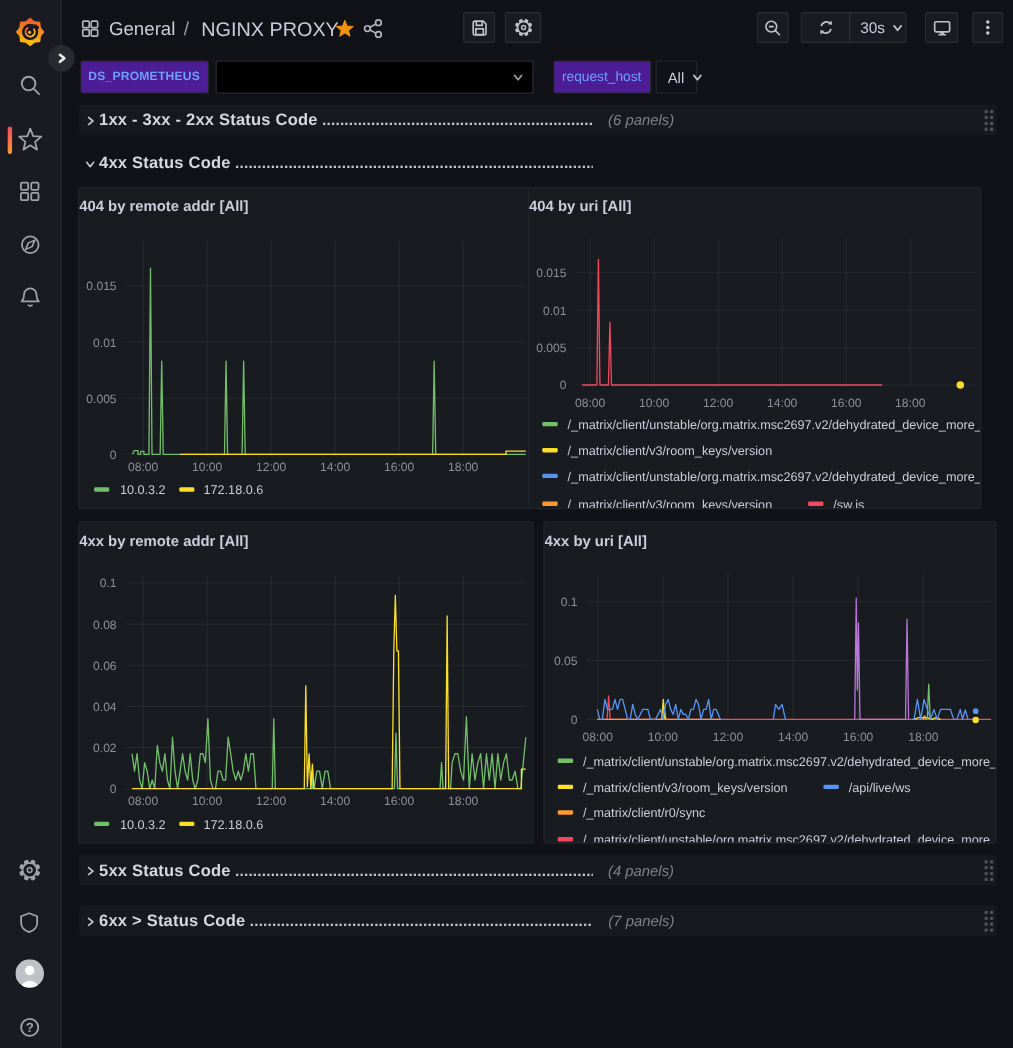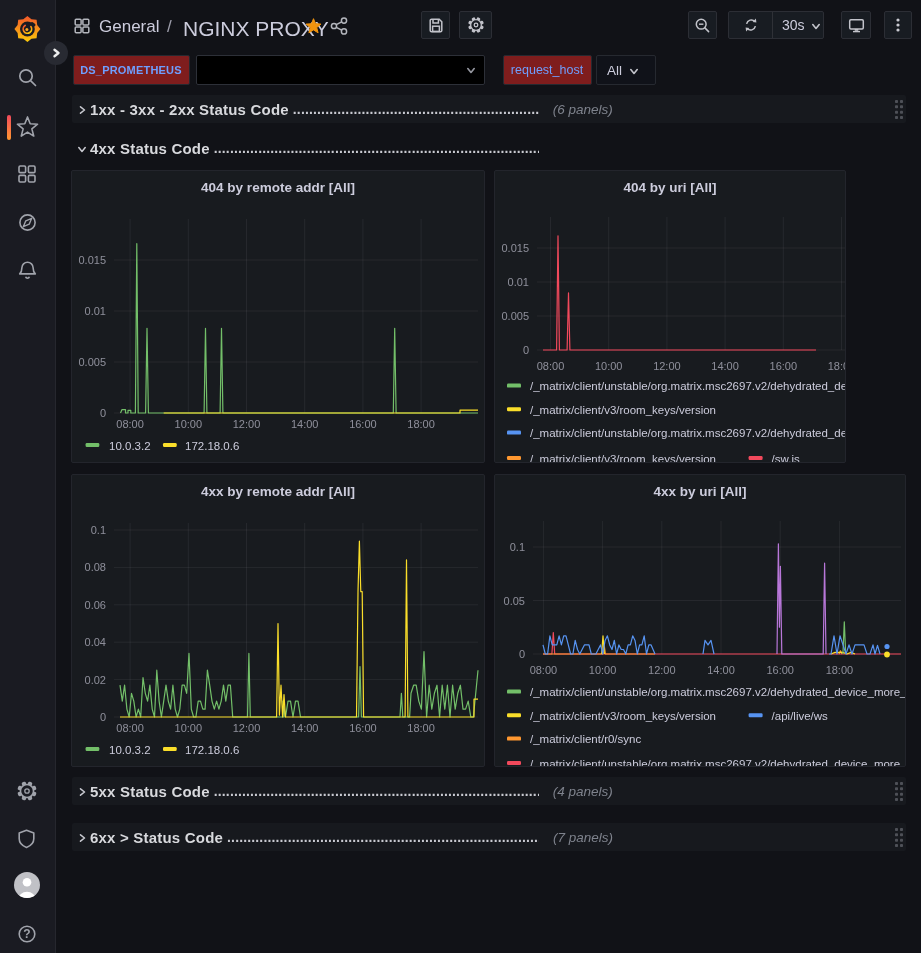--- a/index.html
+++ b/index.html
@@ -3,29 +3,29 @@
 * { margin:0; padding:0; box-sizing:border-box; }
 body { width:921px; height:953px; background:#111217; font-family:"Liberation Sans", sans-serif; overflow:hidden; position:relative; }
 .side { position:absolute; left:0; top:0; width:56px; height:953px; background:#1a1b22; border-right:1px solid #26272e; z-index:5; }
 .slogo { position:absolute; left:14px; top:15px; }
 .sic { position:absolute; left:16px; }
 .sactive { position:absolute; left:7px; top:115px; width:4px; height:25px; border-radius:2px; background:linear-gradient(#f2495c,#ff9830); }
 .expander { position:absolute; left:44px; top:41px; width:24px; height:24px; border-radius:50%; background:#282a32; z-index:9; display:flex;align-items:center;justify-content:center; }
 .nav { position:absolute; left:0; top:0; width:844px; height:52px; }
 .nbtn { position:absolute; top:11px; height:28px; background:#181c22; border:1px solid #2c2e35; border-radius:2px; display:flex; align-items:center; justify-content:center; }
 .sub { position:absolute; left:0; top:0; width:921px; height:44px; }
-.lab { position:absolute; top:55px; height:30px; background:#7f1d1d; border:1px solid #262930; border-radius:2px; display:flex; align-items:center; justify-content:center; }
+.lab { position:absolute; top:55px; height:30px; background:#4c1d95; border:1px solid #262930; border-radius:2px; display:flex; align-items:center; justify-content:center; }
 .blackdd { position:absolute; top:55px; height:30px; background:#000; border:1px solid #2d3038; border-radius:2px; display:flex; align-items:center; justify-content:flex-end; padding-right:8px; }
 .row { position:absolute; left:72px; width:834px; height:28px; color:#d8d9dd; display:flex; align-items:center; }
 .rchev { width:18px; display:flex; justify-content:center; }
 .rtitle { font-size:15px; font-weight:bold; letter-spacing:0.2px; white-space:nowrap; }
 .rdots { font-size:14px; font-weight:bold; letter-spacing:0.15px; overflow:hidden; white-space:nowrap; display:inline-block; height:19px; line-height:19px; margin-left:4px; color:#c8c9d0; }
 .rcount { font-size:13.5px; font-style:italic; color:#7e828c; margin-left:14px; white-space:nowrap; }
 .panel { position:absolute; background:#181b1f; border:1px solid #23252c; border-radius:2px; overflow:hidden; }
-.ptitle { position:absolute; top:9px; left:0; right:0; text-align:center; font-size:13.5px; font-weight:bold; color:#ccccdc; }
+.ptitle { position:absolute; top:9px; left:0; right:0; text-align:left; font-size:13.5px; font-weight:bold; color:#ccccdc; }
 .panel svg { position:absolute; left:0; top:0; }
 text { font-family:"Liberation Sans", sans-serif; }
 </style></head><body>
 <div class="side">
 <div class="slogo"><svg width="27" height="28" viewBox="0 0 27 28" style="">
         <defs>
           <linearGradient id="glg" x1="0" y1="0" x2="0" y2="1">
       <stop offset="0" stop-color="#f2572b"></stop>
             <stop offset="1" stop-color="#fbca0a"></stop>
           </linearGradient>
@@ -99,21 +99,21 @@
 
 <div class="nav">
   <div style="position:absolute;left:73px;top:17px"><svg width="18" height="18" viewBox="0 0 18 18" style="">
         <rect x="2.2" y="2.2" width="5.9" height="5.9" rx="1" fill="none" stroke="#b4b6bd" stroke-width="1.5"></rect>
         <rect x="9.9" y="2.2" width="5.9" height="5.9" rx="1" fill="none" stroke="#b4b6bd" stroke-width="1.5"></rect>
         <rect x="2.2" y="9.9" width="5.9" height="5.9" rx="1" fill="none" stroke="#b4b6bd" stroke-width="1.5"></rect>
         <rect x="9.9" y="9.9" width="5.9" height="5.9" rx="1" fill="none" stroke="#b4b6bd" stroke-width="1.5"></rect>
       </svg></div>
   <span style="position:absolute;left:99px;top:17px;font-size:17px;color:#ccccdc">General</span>
   <span style="position:absolute;left:167px;top:17px;font-size:17px;color:rgba(204,204,220,0.75)">/</span>
-  <span style="position:absolute;left:183px;top:17px;font-size:21px;color:#ccccdc">NGINX PROXY</span>
+  <span style="position:absolute;left:183px;top:17px;font-size:18px;color:#ccccdc">NGINX PROXY</span>
   <div style="position:absolute;left:305px;top:18px"><svg width="17" height="17" viewBox="0 0 17 17" style="">
         <polygon points="8.50,0.68 10.50,5.75 15.94,6.08 11.73,9.55 13.10,14.83 8.50,11.90 3.90,14.83 5.27,9.55 1.06,6.08 6.50,5.75" fill="#f0930e" stroke="#f0930e" stroke-width="1" stroke-linejoin="round"></polygon>
       </svg></div>
   <div style="position:absolute;left:330px;top:17px"><svg width="18" height="18" viewBox="0 0 18 18" style="">
         <circle cx="4" cy="9" r="2.6" fill="none" stroke="#b4b6bd" stroke-width="1.5"></circle>
         <circle cx="14" cy="3.6" r="2.6" fill="none" stroke="#b4b6bd" stroke-width="1.5"></circle>
         <circle cx="14" cy="14.4" r="2.6" fill="none" stroke="#b4b6bd" stroke-width="1.5"></circle>
         <line x1="6.3" y1="7.7" x2="11.7" y2="4.9" stroke="#b4b6bd" stroke-width="1.5"></line>
         <line x1="6.3" y1="10.3" x2="11.7" y2="13.1" stroke="#b4b6bd" stroke-width="1.5"></line>
       </svg></div>
@@ -181,21 +181,21 @@
       <span style="color:#6f9fff;font-weight:bold;font-size:11px;letter-spacing:0.2px">DS_PROMETHEUS</span>
     </div>
   <div class="blackdd" style="left:196px;width:289px">
       <svg width="10" height="10" viewBox="0 0 10 10" style="">
         <path d="M1.8 3.5 L5 7.5 L8.2 3.5" fill="none" stroke="#9597a0" stroke-width="1.6" stroke-linecap="round" stroke-linejoin="round"></path>
       </svg>
     </div>
   <div class="lab" style="left:502.5px;width:89px">
       <span style="color:#6f9fff;font-weight:400;font-size:12.5px">request_host</span>
     </div>
-  <div class="lab" style="left:596px;width:60px;background:#101219;justify-content:flex-start;padding-left:10px">
+  <div class="lab" style="left:596px;width:38px;background:#101219;justify-content:flex-start;padding-left:10px">
       <span style="font-size:13.5px;color:#ccccdc">All</span>
       <span style="margin-left:7px"><svg width="9" height="9" viewBox="0 0 9 9" style="">
           <path d="M1.8 3.5 L5 7.5 L8.2 3.5" fill="none" stroke="#c2c3ca" stroke-width="1.6" stroke-linecap="round" stroke-linejoin="round"></path>
         </svg></span>
     </div>
 </div>
 <div class="row" style="top:95px;background:#17191e;border-radius:2px;">
 <span class="rchev">
       <svg width="9" height="9" viewBox="0 0 9 9" style="">
         <path d="M3.5 1.8 L7.5 5 L3.5 8.2" fill="none" stroke="#c9cad1" stroke-width="1.5" stroke-linecap="round" stroke-linejoin="round"></path>
@@ -288,21 +288,21 @@
       <text x="290.9" y="257" font-size="11" fill="rgba(204,204,220,0.65)" text-anchor="middle">16:00</text>
       <text x="349.1" y="257" font-size="11" fill="rgba(204,204,220,0.65)" text-anchor="middle">18:00</text>
       <path d="M48.5 242.0L50.0 238.6L53.5 238.6L53.5 242.0L56.0 242.0L56.0 239.4L58.8 239.4L58.8 242.0L63.4 242.0L64.8 72.7L66.2 242.0L73.6 242.0L75.0 157.3L76.4 242.0L132.1 242.0L133.5 157.3L134.9 242.0L148.1 242.0L149.5 157.3L150.9 242.0L321.3 242.0L322.7 157.3L324.1 242.0L406.0 242.0" fill="none" stroke="#73bf69" stroke-width="1.2" stroke-linejoin="round"></path>
       <path d="M91.7 242.0L388.0 242.0L388.0 239.1L406.0 239.1" fill="none" stroke="#fade2a" stroke-width="1.2" stroke-linejoin="round"></path>
       <rect x="13.6" y="272" width="13.7" height="4" rx="1.2" fill="#73bf69"></rect>
       <text x="37" y="278.5" font-size="11.5" fill="#ccccdc">10.0.3.2</text>
       <rect x="91" y="272" width="13.7" height="4" rx="1.2" fill="#fade2a"></rect>
       <text x="113" y="278.5" font-size="11.5" fill="#ccccdc">172.18.0.6</text>
     </svg>
   </div>
-<div class="panel" style="left:494px;top:170px;width:352px;height:293px">
+<div class="panel" style="left:480px;top:170px;width:412px;height:293px">
 <div class="ptitle">404 by uri [All]</div>
     <svg width="410" height="291" viewBox="0 0 410 291" style="">
       <line x1="42" y1="77" x2="406" y2="77" stroke="rgba(204,204,220,0.08)" stroke-width="1"></line>
       <line x1="42" y1="111" x2="406" y2="111" stroke="rgba(204,204,220,0.08)" stroke-width="1"></line>
       <line x1="42" y1="145" x2="406" y2="145" stroke="rgba(204,204,220,0.08)" stroke-width="1"></line>
       <line x1="42" y1="179" x2="406" y2="179" stroke="rgba(204,204,220,0.08)" stroke-width="1"></line>
       <line x1="55.5" y1="46" x2="55.5" y2="179" stroke="rgba(204,204,220,0.08)" stroke-width="1"></line>
       <line x1="113.7" y1="46" x2="113.7" y2="179" stroke="rgba(204,204,220,0.08)" stroke-width="1"></line>
       <line x1="171.9" y1="46" x2="171.9" y2="179" stroke="rgba(204,204,220,0.08)" stroke-width="1"></line>
       <line x1="230.1" y1="46" x2="230.1" y2="179" stroke="rgba(204,204,220,0.08)" stroke-width="1"></line>

